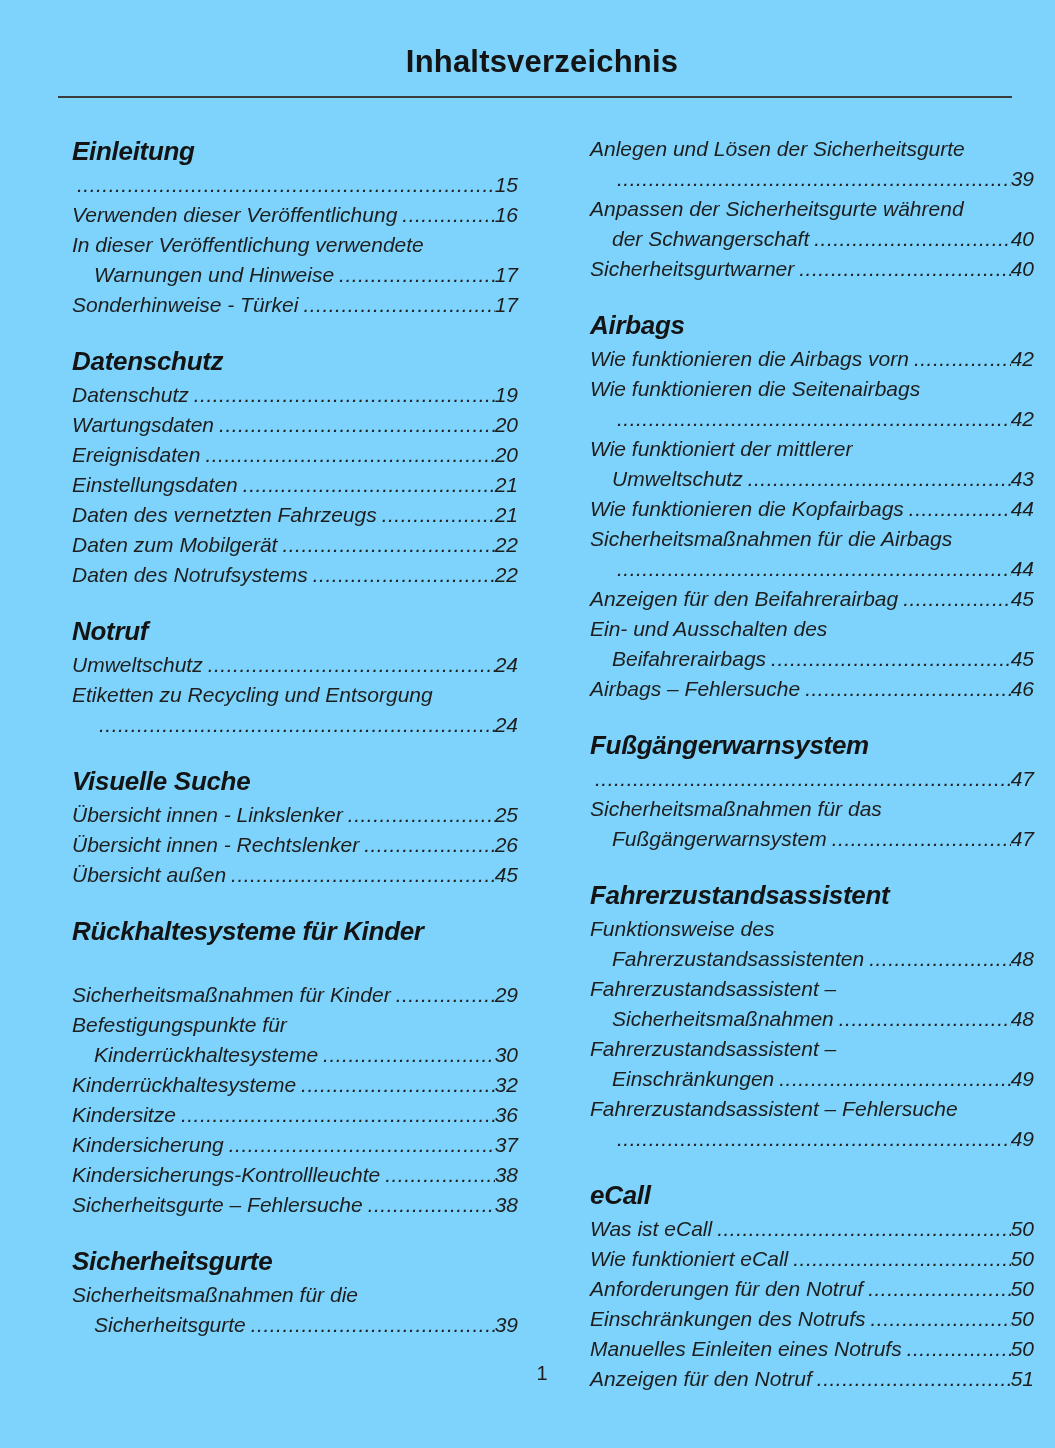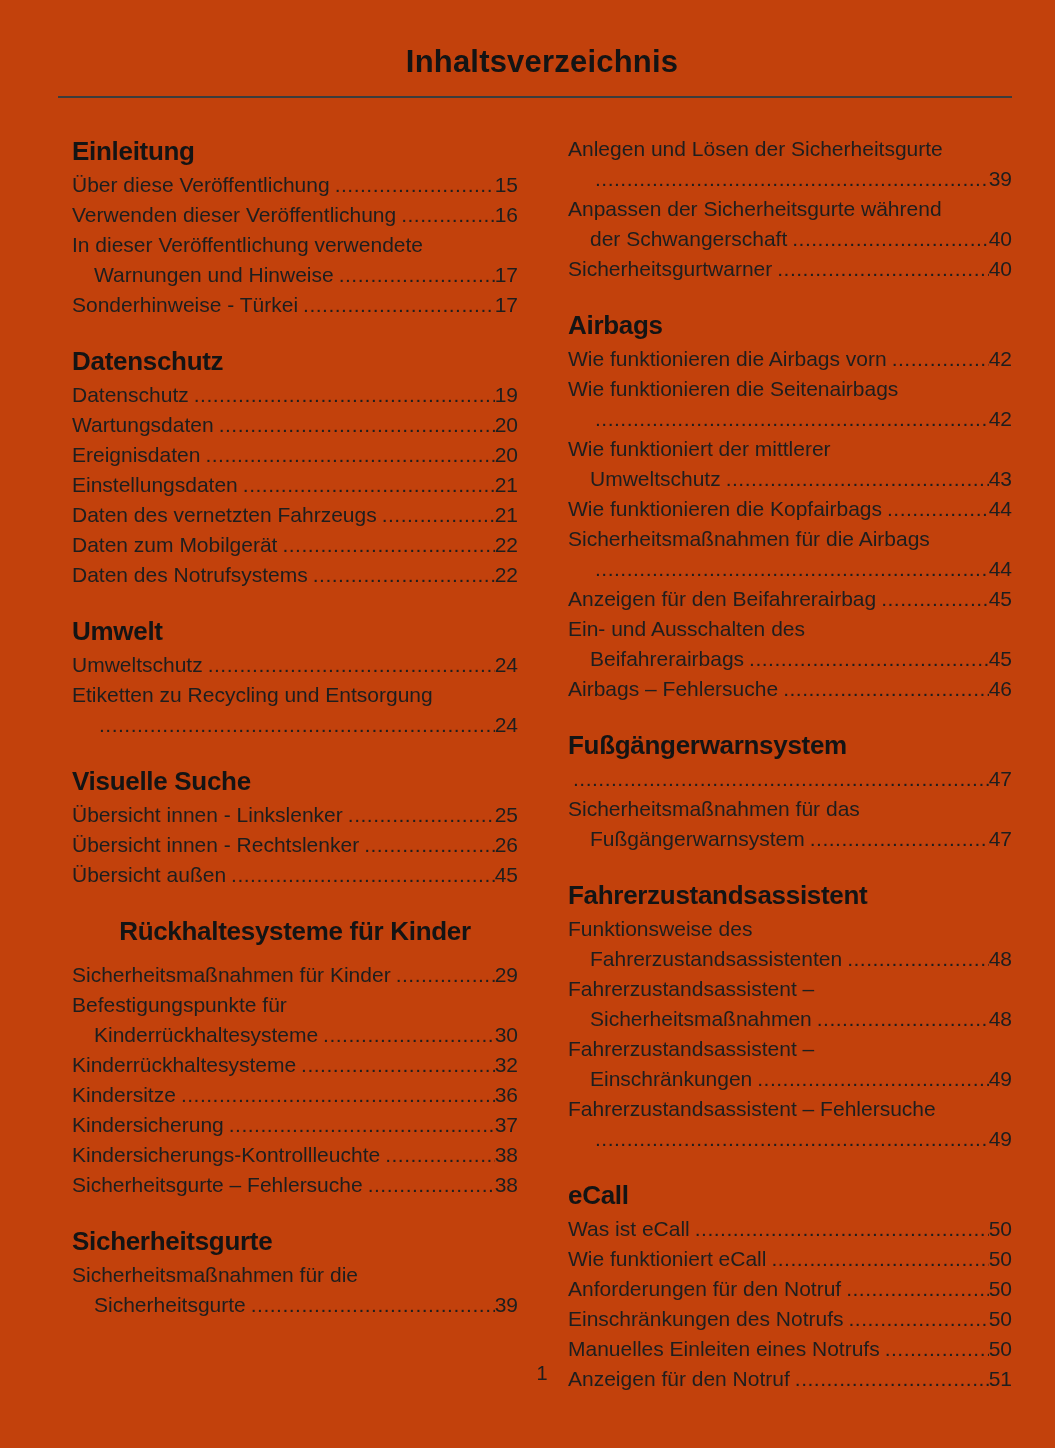--- a/index.html
+++ b/index.html
@@ -1,19 +1,19 @@
 <!DOCTYPE html>
 <html><head>
 <meta charset="utf-8">
 <style>
   html, body { margin: 0; padding: 0; background: #ffffff; }
   .page {
     width: 1055px;
     height: 1448px;
-    background: #c2410c;
+    background: #7dd3fc;
     font-family: "Liberation Sans", sans-serif;
     color: #1e1e1e;
     position: relative;
     box-sizing: border-box;
     padding: 44px 43px 0 72px;
     overflow: hidden;
   }
   .title {
     text-align: center;
     font-size: 31px;
@@ -22,36 +22,37 @@
     letter-spacing: 0.2px;
     color: #141414;
   }
   .rule {
     height: 0;
     border-top: 2px solid #3c3c3c;
     margin: 16px 0 0 -14px;
   }
   .cols {
     display: flex;
-    gap: 50px;
+    gap: 72px;
     margin-top: 36px;
+    font-style: italic;
   }
   .col { flex: 0 0 auto; }
   .col-left  { width: 446px; }
   .col-right { width: 444px; }
   .sec-heading {
     font-size: 26px;
     line-height: 34px;
     font-weight: bold;
     letter-spacing: -0.3px;
     color: #141414;
     margin: 24px 0 2px 0;
   }
   .section:first-child .sec-heading { margin-top: 0; }
-  .sec-heading.gap { margin-bottom: 12px; text-align: center; }
+  .sec-heading.gap { margin-bottom: 32px; }
   .entry { margin: 0; }
   .line {
     font-size: 21px;
     line-height: 30px;
     color: #1e1e1e;
   }
   .line.cont { padding-left: 22px; }
   .line.last { display: flex; align-items: baseline; }
   .line.last .txt { flex: 0 0 auto; }
   .line.last .dots {
@@ -77,21 +78,20 @@
 
 <div class="page">
   <h1 class="title">Inhaltsverzeichnis</h1>
   <div class="rule"></div>
   <div class="cols">
     <div class="col col-left">
         <div class="section">
           <div class="sec-heading">Einleitung</div>
           <div class="entry">
             <div class="line last">
-              <span class="txt">Über diese Veröffentlichung</span>
               <span class="dots">................................................................................................................................................................</span>
               <span class="pg">15</span>
             </div>
           </div>
           <div class="entry">
             <div class="line last">
               <span class="txt">Verwenden dieser Veröffentlichung</span>
               <span class="dots">................................................................................................................................................................</span>
               <span class="pg">16</span>
             </div>
@@ -158,21 +158,21 @@
           </div>
           <div class="entry">
             <div class="line last">
               <span class="txt">Daten des Notrufsystems</span>
               <span class="dots">................................................................................................................................................................</span>
               <span class="pg">22</span>
             </div>
           </div>
         </div>
         <div class="section">
-          <div class="sec-heading">Umwelt</div>
+          <div class="sec-heading">Notruf</div>
           <div class="entry">
             <div class="line last">
               <span class="txt">Umweltschutz</span>
               <span class="dots">................................................................................................................................................................</span>
               <span class="pg">24</span>
             </div>
           </div>
           <div class="entry">
             <div class="line">Etiketten zu Recycling und Entsorgung</div>
             <div class="line last cont">

